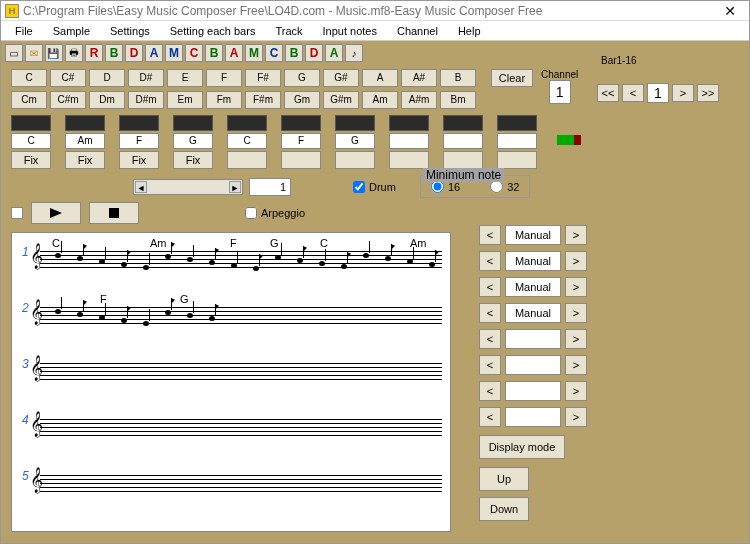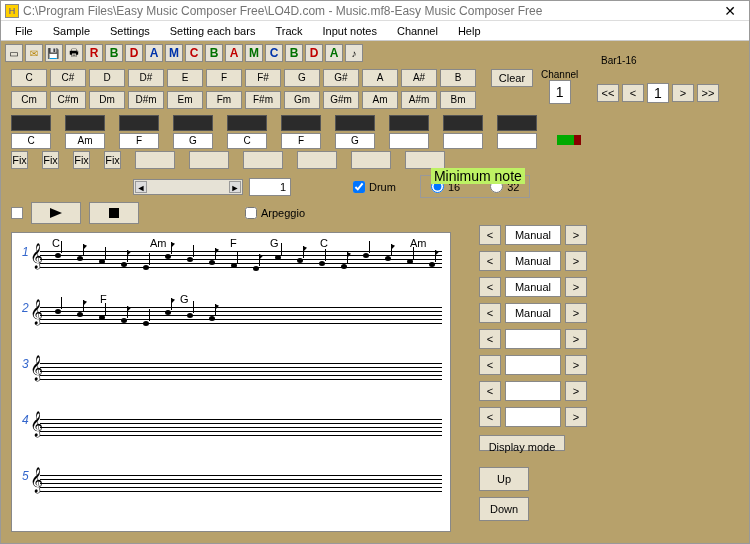--- a/index.html
+++ b/index.html
@@ -21,50 +21,50 @@
 .ch-panel { position: absolute; top: 68px; left: 540px; display: flex; gap: 4px; align-items: center; }
 .bar-panel { position: absolute; top: 68px; left: 600px; display: flex; align-items: center; gap: 3px; }
 .numbox { width: 22px; height: 24px; background: #fff; border: 1px solid #888; text-align: center; line-height: 22px; font-size: 14px; }
 .navbtn { width: 22px; height: 18px; background: #e8e2d0; border: 1px solid #888; text-align: center; line-height: 16px; }
 .slot-row { display: flex; gap: 14px; margin-top: 6px; }
 .slot-pair { display: flex; flex-direction: column; gap: 2px; }
 .slot { width: 40px; height: 16px; background: #fff; border: 1px solid #888; text-align: center; line-height: 14px; font-size: 10px; }
 .dark-slot { width: 40px; height: 16px; background: #2b2b2b; border: 1px solid #555; }
 .indicator { width: 24px; height: 10px; background: linear-gradient(to right, #0a0 70%, #800 70%); margin-left: 6px; margin-top: 20px; }
 .fix-row { display: flex; gap: 14px; margin-top: 2px; }
-.fixbtn { width: 17px; height: 18px; background: #e8e2d0; border: 1px solid #888; text-align: center; line-height: 16px; }
+.fixbtn { width: 40px; height: 18px; background: #e8e2d0; border: 1px solid #888; text-align: center; line-height: 16px; }
 .empty-fix { width: 40px; height: 18px; background: #e8e2d0; border: 1px solid #888; }
 .mid-row { display: flex; align-items: center; gap: 6px; margin-top: 6px; }
 .hscroll { width: 110px; height: 16px; background: #e6e2d6; border: 1px solid #888; display: flex; align-items: center; justify-content: space-between; padding: 0 1px; }
 .hscroll .ar { width: 12px; height: 12px; text-align: center; line-height: 12px; background: #ddd; border: 1px solid #999; font-size: 9px; }
 .valbox { width: 42px; height: 18px; background: #fff; border: 1px solid #888; text-align: right; padding-right: 4px; line-height: 16px; }
 .chk { display: flex; align-items: center; gap: 4px; }
 .chk input { width: 12px; height: 12px; }
 .minnote { border: 1px solid #999; padding: 4px 10px 4px 10px; margin-left: 18px; position: relative; display: flex; gap: 30px; align-items: center; }
-.minnote .lgd { position: absolute; top: -8px; left: 10px; background: #bef264; padding: 0 3px; font-size: 14px; }
+.minnote .lgd { position: absolute; top: -8px; left: 2px; background: #a3a3a3; padding: 0 3px; font-size: 12px; }
 .radio { display: flex; align-items: center; gap: 4px; }
 .compose-row { display: flex; align-items: center; gap: 8px; margin-top: 4px; }
 .bigbtn { width: 78px; height: 26px; background: #e8e2d0; border: 1px solid #888; text-align: center; line-height: 24px; font-size: 12px; }
 .playbtn { width: 50px; height: 22px; background: #e8e2d0; border: 1px solid #888; display: flex; align-items: center; justify-content: center; }
 .sqchk { width: 12px; height: 12px; background: #fff; border: 1px solid #888; }
 .score { width: 440px; height: 300px; background: #fff; border: 1px solid #888; margin-top: 8px; position: relative; overflow: hidden; }
 .staff { position: relative; height: 32px; }
 .staff .lines { position: absolute; left: 20px; right: 0; top: 8px; }
 .staff .lines div { height: 1px; background: #000; margin-bottom: 3px; }
 .staff .num { position: absolute; left: 2px; top: 2px; color: #3366cc; font-style: italic; font-size: 12px; }
 .staff .clef { position: absolute; left: 10px; top: 0px; font-size: 22px; font-family: serif; }
 .chord-lbl { position: absolute; top: -6px; font-size: 11px; }
 .note { position: absolute; width: 6px; height: 5px; background: #000; border-radius: 50%; }
 .note.stem::after { content: ""; position: absolute; right: -1px; top: -12px; width: 1px; height: 12px; background: #000; }
 .note.flag::before { content: ""; position: absolute; right: -4px; top: -12px; width: 4px; height: 6px; background: #000; clip-path: polygon(0 0, 100% 30%, 0 100%); }
 .side-panel { position: absolute; left: 478px; top: 224px; display: flex; flex-direction: column; gap: 6px; }
 .mrow { display: flex; gap: 4px; align-items: center; }
 .sbtn { width: 22px; height: 20px; background: #e8e2d0; border: 1px solid #888; text-align: center; line-height: 18px; }
 .mfield { width: 56px; height: 20px; background: #fff; border: 1px solid #888; text-align: center; line-height: 18px; }
-.dispbtn { width: 86px; height: 16px; background: #e8e2d0; border: 1px solid #888; text-align: center; line-height: 22px; }
+.dispbtn { width: 86px; height: 24px; background: #e8e2d0; border: 1px solid #888; text-align: center; line-height: 22px; }
 .updown { width: 50px; height: 24px; background: #e8e2d0; border: 1px solid #888; text-align: center; line-height: 22px; }
 .lbl { font-size: 10px; }
 svg.tri { width: 12px; height: 10px; }
 </style>
 </head>
 <body>
 
 <div class="window">
   <div class="titlebar">
     <div class="appicon">H</div>

